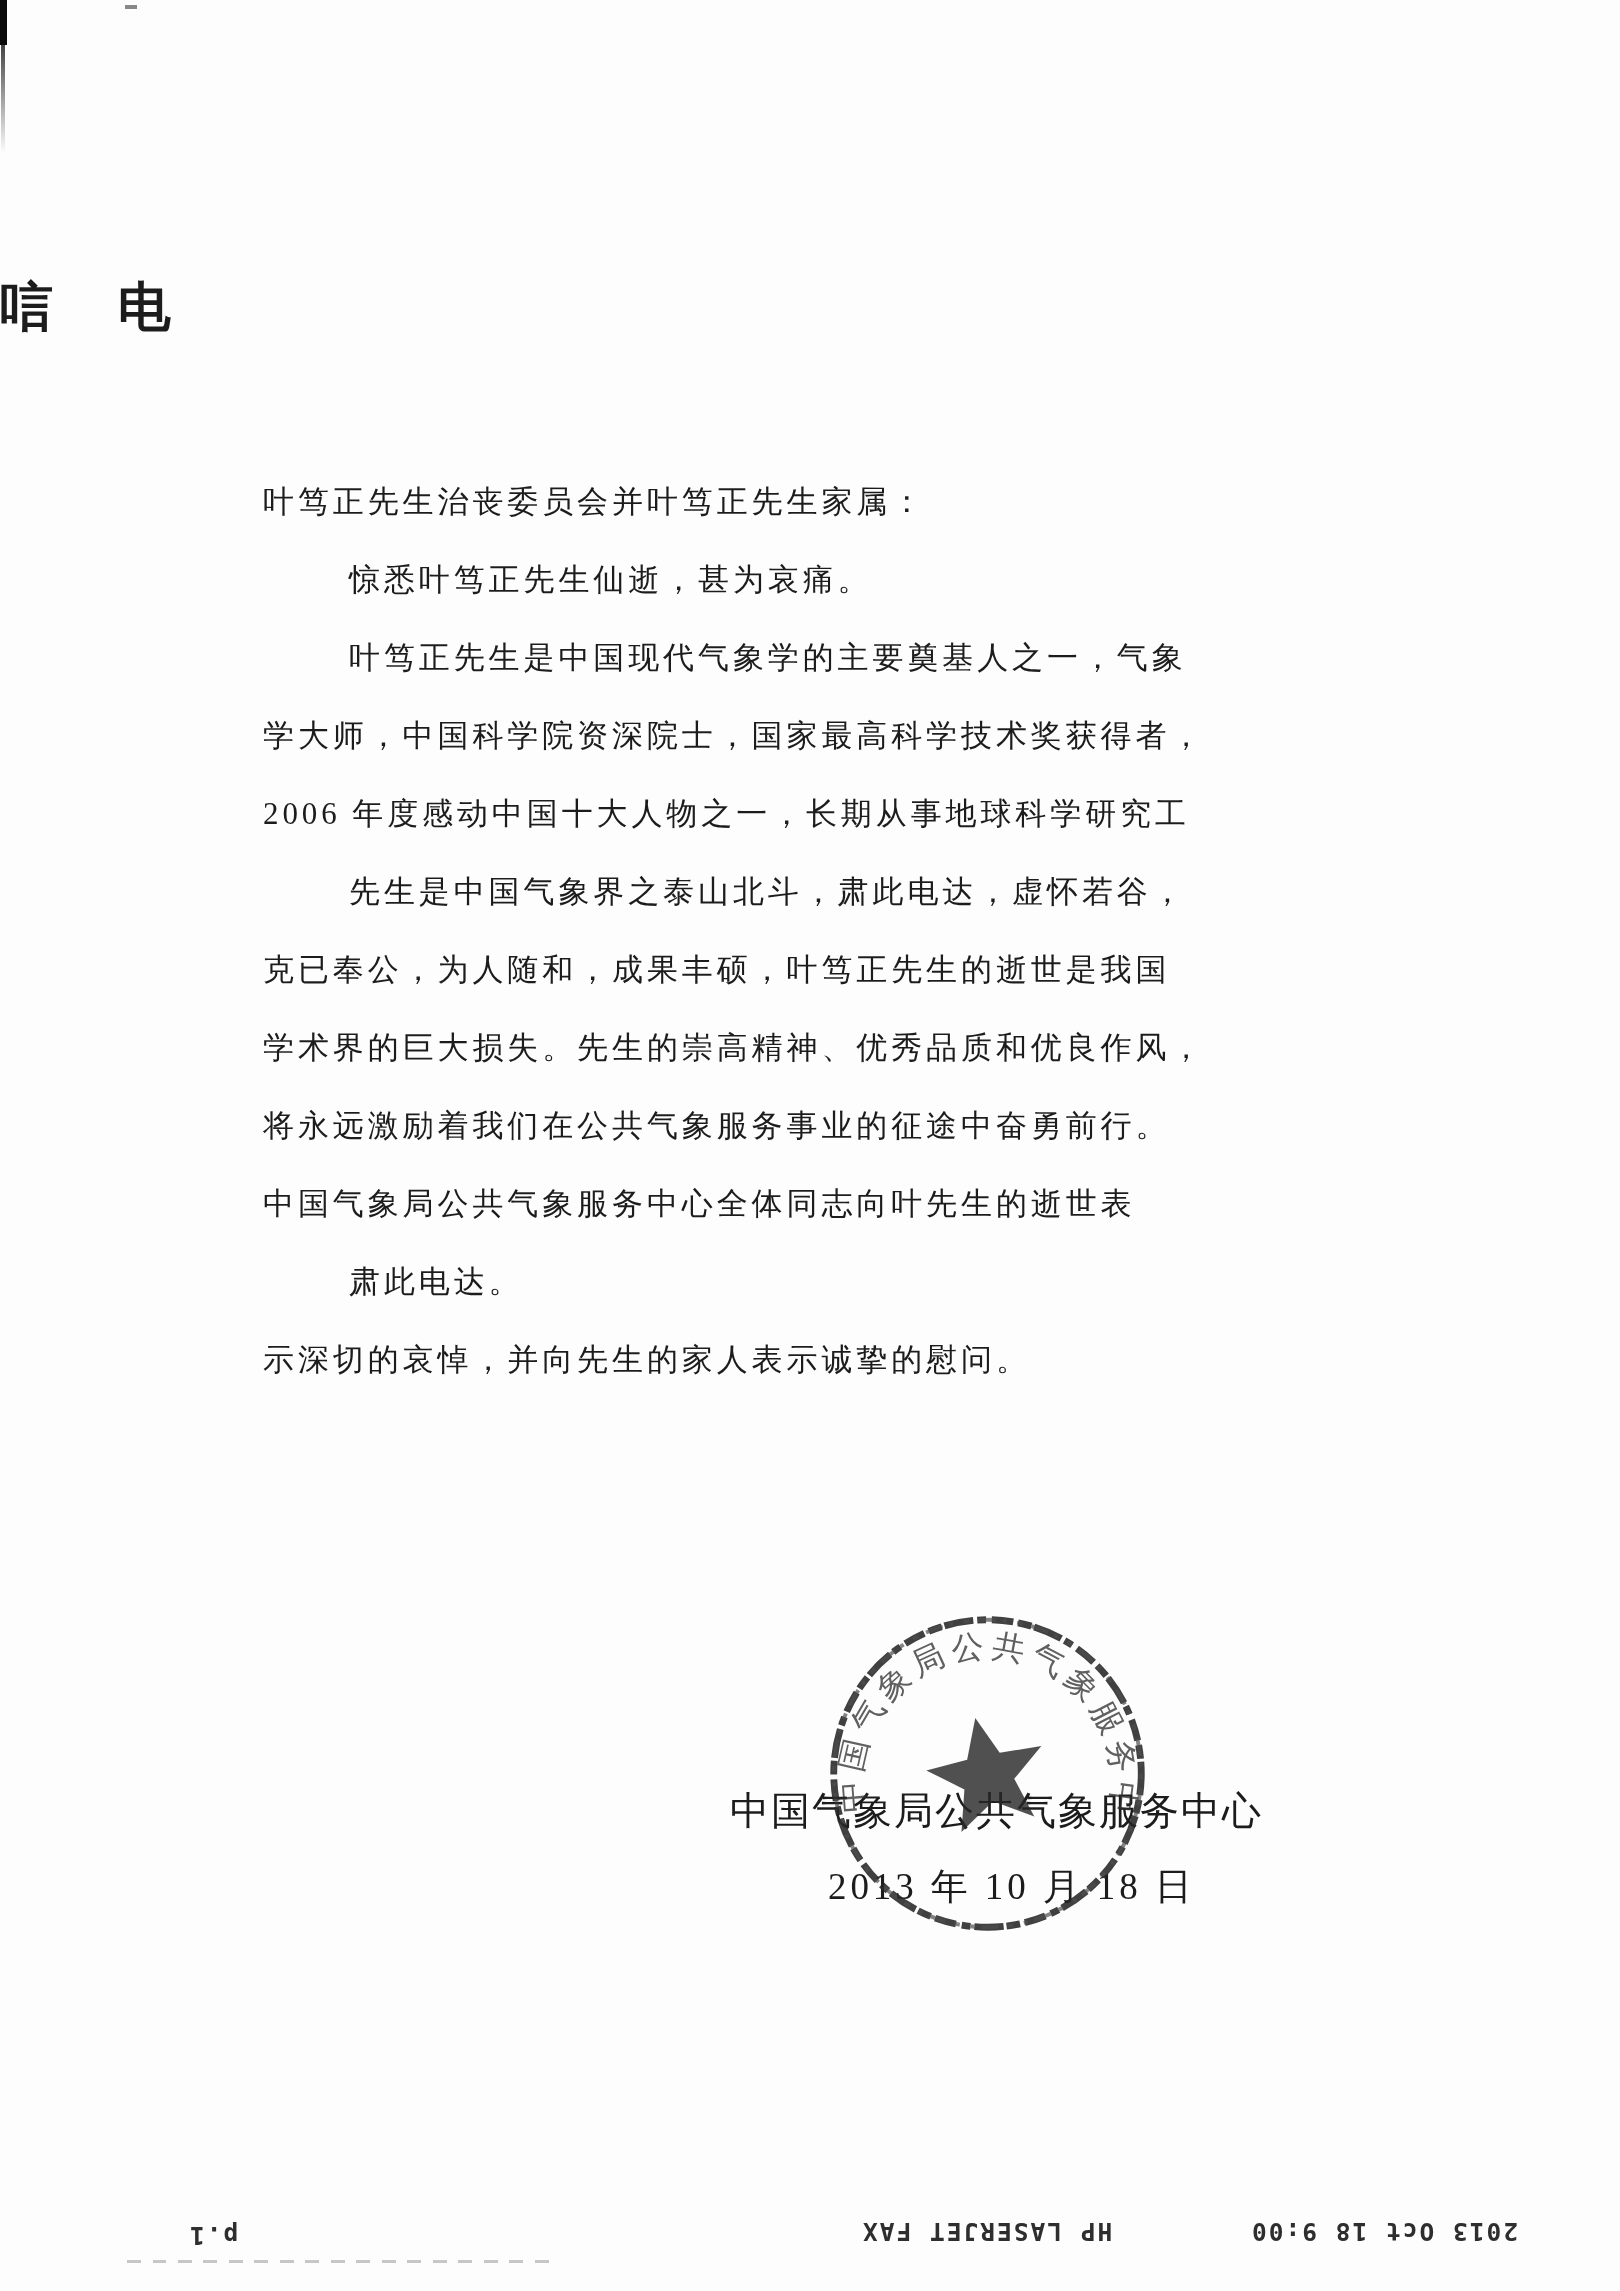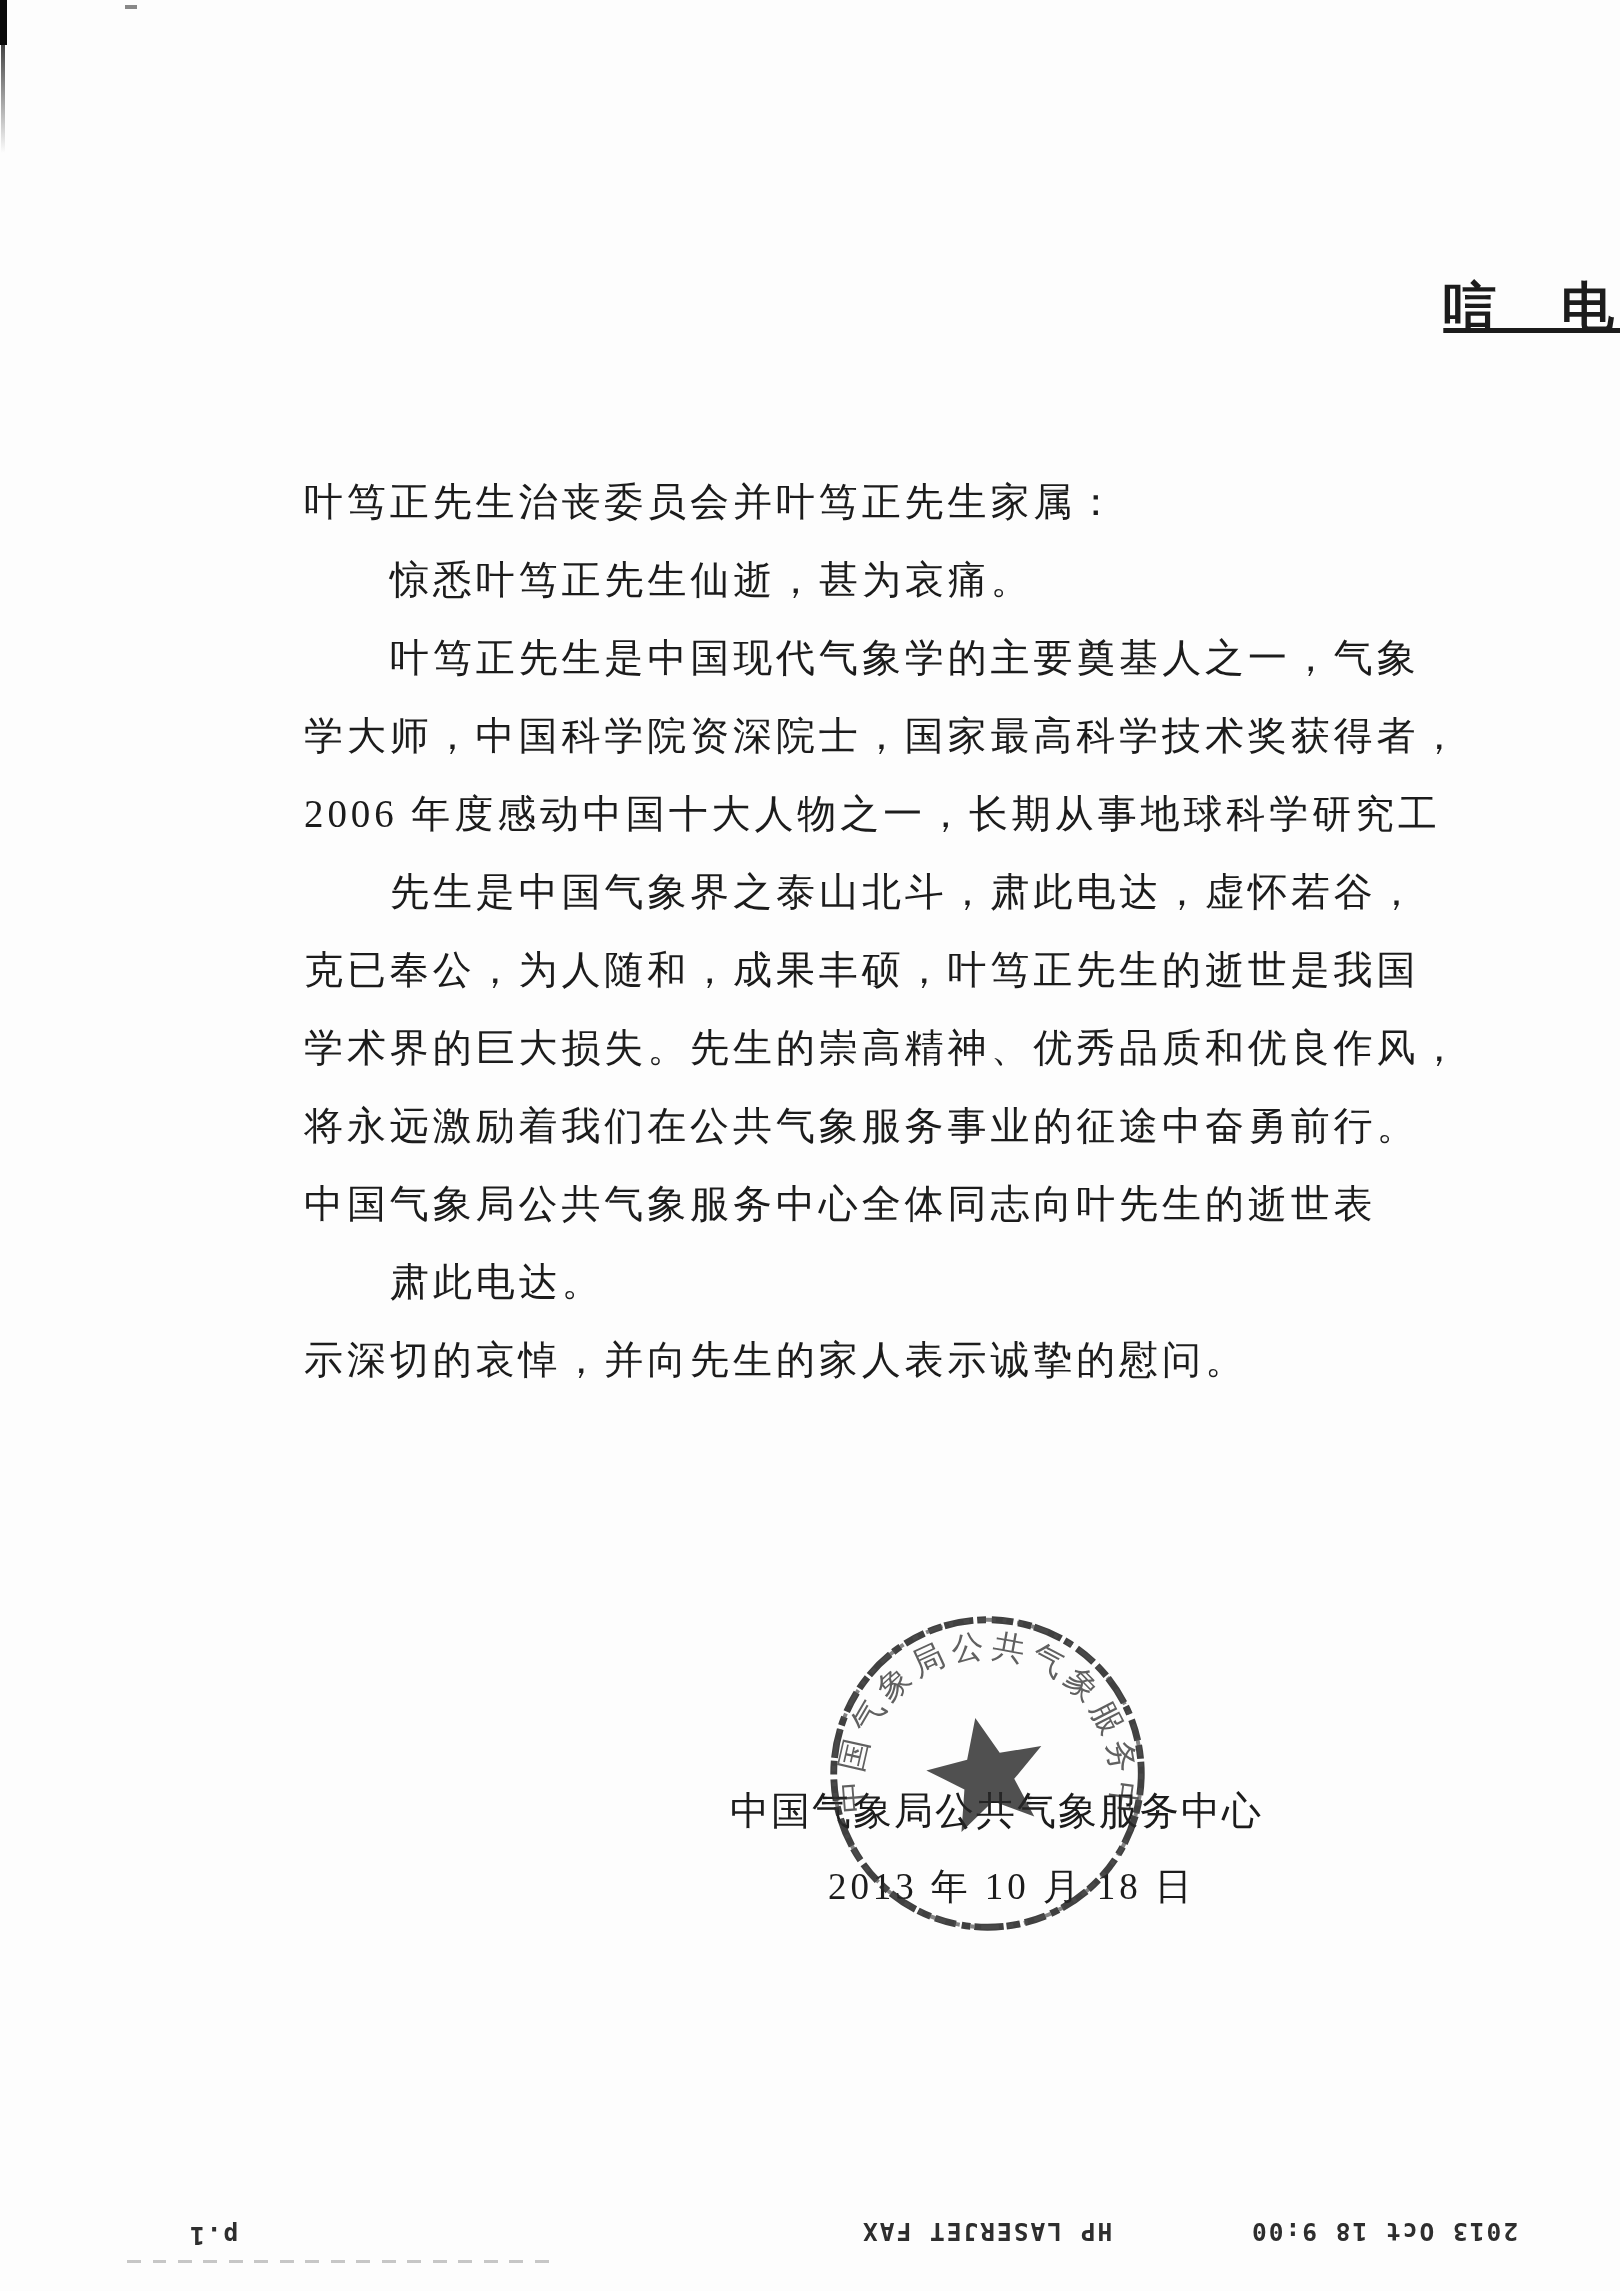--- a/index.html
+++ b/index.html
@@ -12,30 +12,28 @@
     color:var(--ink,#1c1c1c);
   }
   
   .edge-sliver{position:absolute;left:0;top:0;width:6.9px;height:45px;background:#0a0a0a;}
   .edge-sliver-fade{position:absolute;left:1px;top:45px;width:3.9px;height:108px;
     background:linear-gradient(#444,rgba(120,120,120,0));}
   .top-dash{position:absolute;left:125px;top:4.9px;width:11.8px;height:3.9px;background:#555;opacity:.7;}
 
   .title{
     position:absolute;left:0;top:272px;width:1620px;
-    text-align:right;font-size:53px;font-weight:bold;
+    text-align:left;font-size:53px;font-weight:bold;
     letter-spacing:5.9px;
-    text-decoration:underline;
   }
 
   .body-text{
     position:absolute;left:263px;top:463px;width:1122px;
-    font-size:39px;line-height:78px;letter-spacing:3.9px;
+    font-size:31px;line-height:78px;letter-spacing:3.9px;
     white-space:nowrap;
-    margin-left:41px;
   }
   .body-line{height:78px;}
   .body-line.indent{padding-left:86px;}
 
   .signature{
     position:absolute;left:730px;top:1784px;
     font-size:39px;letter-spacing:2px;white-space:nowrap;
   }
   .date{
     position:absolute;left:828px;top:1862px;

